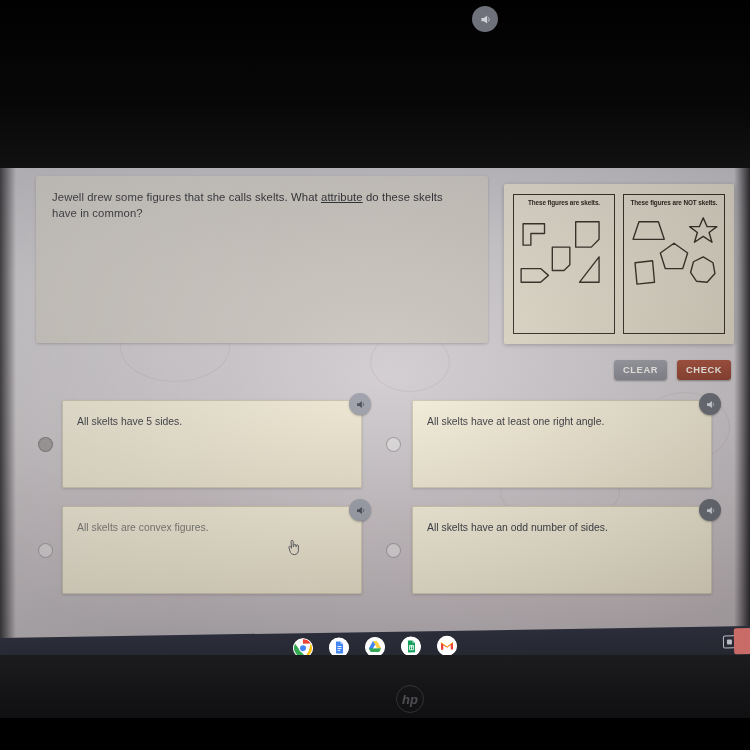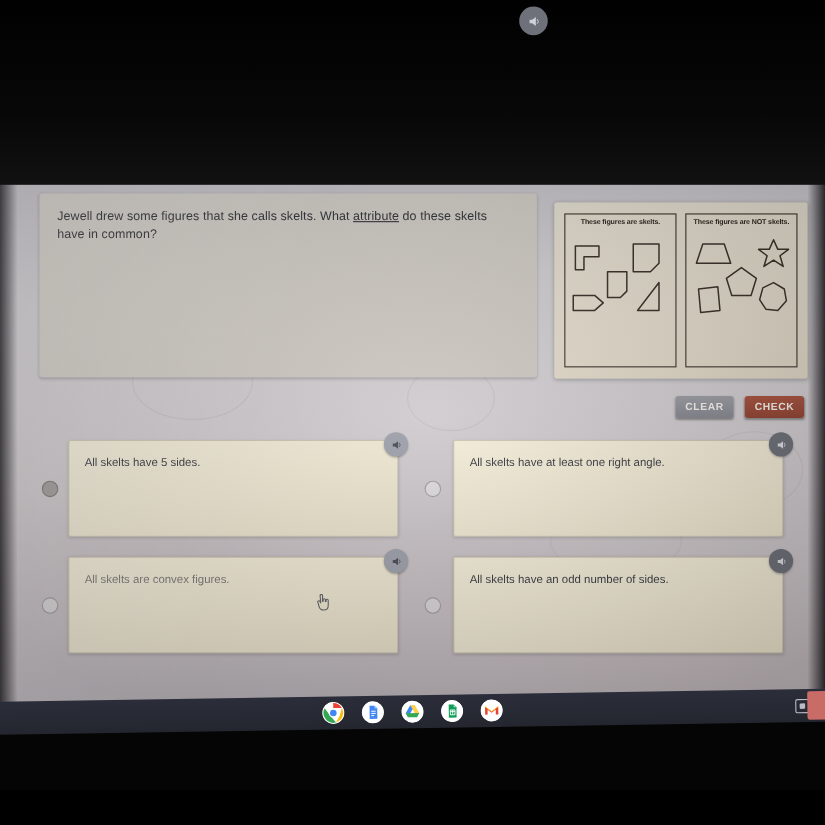--- a/index.html
+++ b/index.html
@@ -390,15 +390,18 @@
     </div>
 
     <div id="tray-right">
       <div id="tray-window-icon">
           <i></i>
         </div>
     </div>
     <div id="tray-red"></div>
   </div>
 
+  <div id="bezel">
+    <div id="hp-logo">hp</div>
+  </div>
   <div id="bottom-black"></div>
 
 </div>
 
 </body></html>

